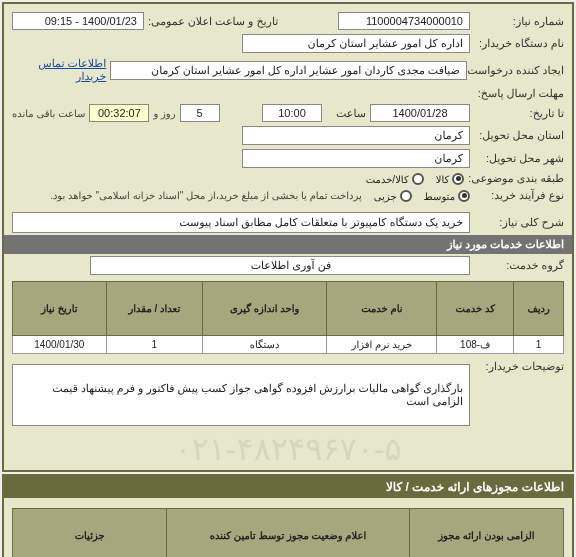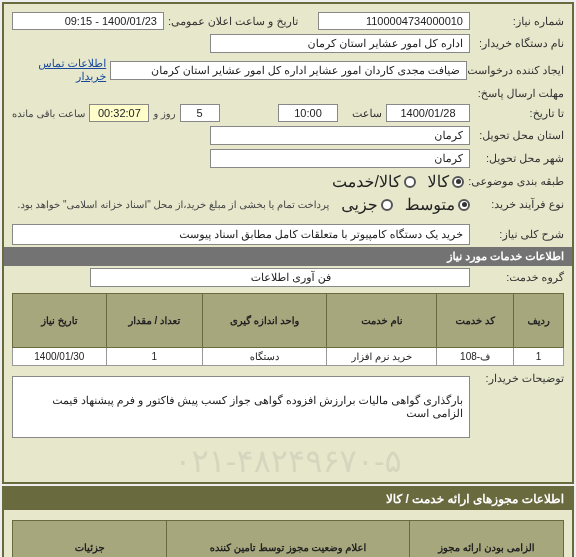--- a/index.html
+++ b/index.html
@@ -46,34 +46,34 @@
   }
   .label-sm { min-width: 40px; }
   .value-box {
     background: #fff;
     border: 1px solid #888;
     padding: 2px 6px;
     font-size: 11px;
     min-height: 18px;
     display: inline-block;
   }
-  .value-box.w1 { width: 152px; text-align: right; }
-  .value-box.w2 { width: 260px; }
+  .value-box.w1 { width: 132px; text-align: right; }
+  .value-box.w2 { width: 228px; }
   .value-box.w3 { width: 380px; padding-left: 28px; }
   .value-box.wsm { width: 60px; text-align: center; }
   .value-box.wxs { width: 40px; text-align: center; }
-  .value-box.wmd { width: 84px; text-align: center; }
+  .value-box.wmd { width: 100px; text-align: center; }
   .link {
     color: #1a4a9c;
     text-decoration: underline;
     cursor: pointer;
     font-size: 11px;
   }
   .radio-group { display: flex; gap: 12px; align-items: center; }
-  .radio-item { display: flex; align-items: center; gap: 3px; font-size: 16px; }
+  .radio-item { display: flex; align-items: flex-end; gap: 3px; font-size: 10px; }
   .radio-circle {
     width: 12px; height: 12px;
     border: 2px solid #555;
     border-radius: 50%;
     display: inline-flex;
     align-items: center;
     justify-content: center;
     background: #fff;
   }
   .radio-circle.checked::after {

